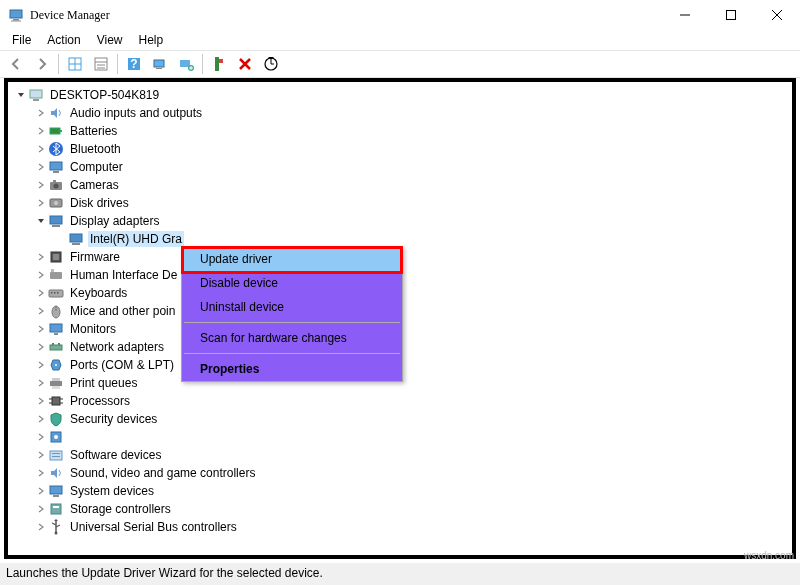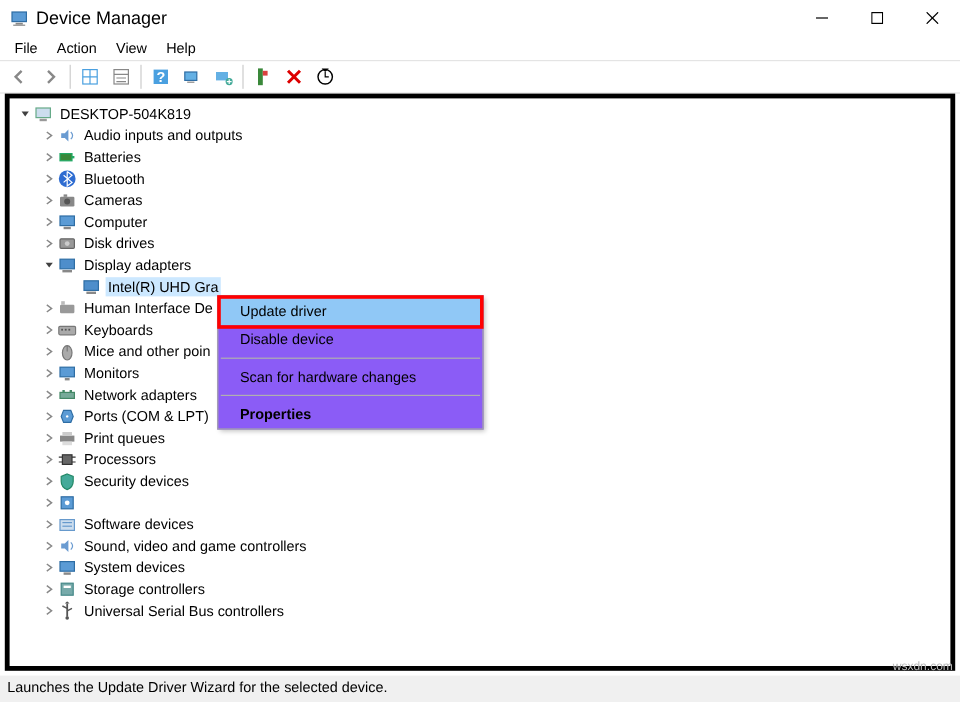--- a/index.html
+++ b/index.html
@@ -1,21 +1,21 @@
 <!DOCTYPE html>
 <html><head>
   <meta charset="utf-8">
   <style>
     * { box-sizing: border-box; margin: 0; padding: 0; font-family: "Segoe UI", Tahoma, sans-serif; font-size: 12px; }
     body { width: 800px; height: 585px; background: #fff; position: relative; overflow: hidden; }
 
     
     .titlebar { height: 30px; display: flex; align-items: center; padding: 0 0 0 8px; }
     .titlebar-icon { width: 16px; height: 16px; margin-right: 6px; display: inline-flex; }
-    .titlebar-title { flex: 1; font-size: 15px; }
+    .titlebar-title { flex: 1; font-size: 12px; font-family: Liberation Serif, serif; }
     .win-controls { display: flex; }
     .win-btn { width: 46px; height: 30px; display: flex; align-items: center; justify-content: center; cursor: default; }
     .win-btn svg { stroke: #000; fill: none; }
 
     
     .menubar { height: 20px; display: flex; align-items: center; padding: 0 4px; }
     .menu-item { padding: 2px 8px; cursor: default; }
 
     
     .toolbar { height: 28px; display: flex; align-items: center; border-top: 1px solid #e4e4e4; border-bottom: 1px solid #e4e4e4; padding: 0 4px; gap: 2px; }
@@ -215,49 +215,49 @@
         <span class="label">Bluetooth</span>
       </div>
     <div class="row indent1">
         <span class="twisty">
           <svg width="10" height="10" viewBox="0 0 10 10">
             <path d="M3 2 L7 5 L3 8" fill="none" stroke="#888" stroke-width="1.2"></path>
           </svg>
         </span>
         <span class="node-icon">
           <svg width="16" height="16" viewBox="0 0 16 16">
+            <rect x="2" y="3" width="12" height="8" fill="#5b9bd5" stroke="#2e6da4"></rect>
+            <rect x="5" y="12" width="6" height="2" fill="#888"></rect>
+          </svg>
+        </span>
+        <span class="label">Computer</span>
+      </div>
+    <div class="row indent1">
+        <span class="twisty">
+          <svg width="10" height="10" viewBox="0 0 10 10">
+            <path d="M3 2 L7 5 L3 8" fill="none" stroke="#888" stroke-width="1.2"></path>
+          </svg>
+        </span>
+        <span class="node-icon">
+          <svg width="16" height="16" viewBox="0 0 16 16">
             <rect x="2" y="5" width="12" height="8" rx="1" fill="#888"></rect>
             <circle cx="8" cy="9" r="2.5" fill="#555"></circle>
             <rect x="5" y="3" width="3" height="2" fill="#888"></rect>
           </svg>
         </span>
         <span class="label">Cameras</span>
       </div>
     <div class="row indent1">
         <span class="twisty">
           <svg width="10" height="10" viewBox="0 0 10 10">
             <path d="M3 2 L7 5 L3 8" fill="none" stroke="#888" stroke-width="1.2"></path>
           </svg>
         </span>
         <span class="node-icon">
           <svg width="16" height="16" viewBox="0 0 16 16">
-            <rect x="2" y="3" width="12" height="8" fill="#5b9bd5" stroke="#2e6da4"></rect>
-            <rect x="5" y="12" width="6" height="2" fill="#888"></rect>
-          </svg>
-        </span>
-        <span class="label">Computer</span>
-      </div>
-    <div class="row indent1">
-        <span class="twisty">
-          <svg width="10" height="10" viewBox="0 0 10 10">
-            <path d="M3 2 L7 5 L3 8" fill="none" stroke="#888" stroke-width="1.2"></path>
-          </svg>
-        </span>
-        <span class="node-icon">
-          <svg width="16" height="16" viewBox="0 0 16 16">
             <rect x="2" y="4" width="12" height="8" rx="1" fill="#999" stroke="#666"></rect>
             <circle cx="8" cy="8" r="2" fill="#ccc"></circle>
           </svg>
         </span>
         <span class="label">Disk drives</span>
       </div>
     <div class="row indent1">
         <span class="twisty">
           <svg width="10" height="10" viewBox="0 0 10 10">
             <path d="M2 3 L8 3 L5 7 Z" fill="#404040"></path>
@@ -273,20 +273,34 @@
       </div>
     <div class="row indent2 ctx-highlight">
         <span class="twisty"></span>
         <span class="node-icon">
           <svg width="16" height="16" viewBox="0 0 16 16">
             <rect x="2" y="3" width="12" height="8" fill="#4e8ecb" stroke="#2e6da4"></rect>
             <rect x="4" y="12" width="8" height="2" fill="#888"></rect>
           </svg>
         </span>
         <span class="label">Intel(R) UHD Gra</span>
+      </div>
+    <div class="row indent1">
+        <span class="twisty">
+          <svg width="10" height="10" viewBox="0 0 10 10">
+            <path d="M3 2 L7 5 L3 8" fill="none" stroke="#888" stroke-width="1.2"></path>
+          </svg>
+        </span>
+        <span class="node-icon">
+          <svg width="16" height="16" viewBox="0 0 16 16">
+            <rect x="3" y="3" width="10" height="10" fill="#555" stroke="#333"></rect>
+            <rect x="5" y="5" width="6" height="6" fill="#888"></rect>
+          </svg>
+        </span>
+        <span class="label">Firmware</span>
       </div>
     <div class="row indent1">
         <span class="twisty">
           <svg width="10" height="10" viewBox="0 0 10 10">
             <path d="M3 2 L7 5 L3 8" fill="none" stroke="#888" stroke-width="1.2"></path>
           </svg>
         </span>
         <span class="node-icon">
           <svg width="16" height="16" viewBox="0 0 16 16">
             <rect x="2" y="5" width="12" height="7" rx="1" fill="#999"></rect>
@@ -502,20 +516,23 @@
   </div>
 </div>
 
 <div class="context-menu">
   <div class="cm-item hl">
       <span>Update driver</span>
     </div>
   <div class="cm-item">
       <span>Disable device</span>
     </div>
+  <div class="cm-item">
+      <span>Uninstall device</span>
+    </div>
   <div class="cm-sep"></div>
   <div class="cm-item">
       <span>Scan for hardware changes</span>
     </div>
   <div class="cm-sep"></div>
   <div class="cm-item bold">
       <span>Properties</span>
     </div>
 </div>
 <div class="red-box"></div>

